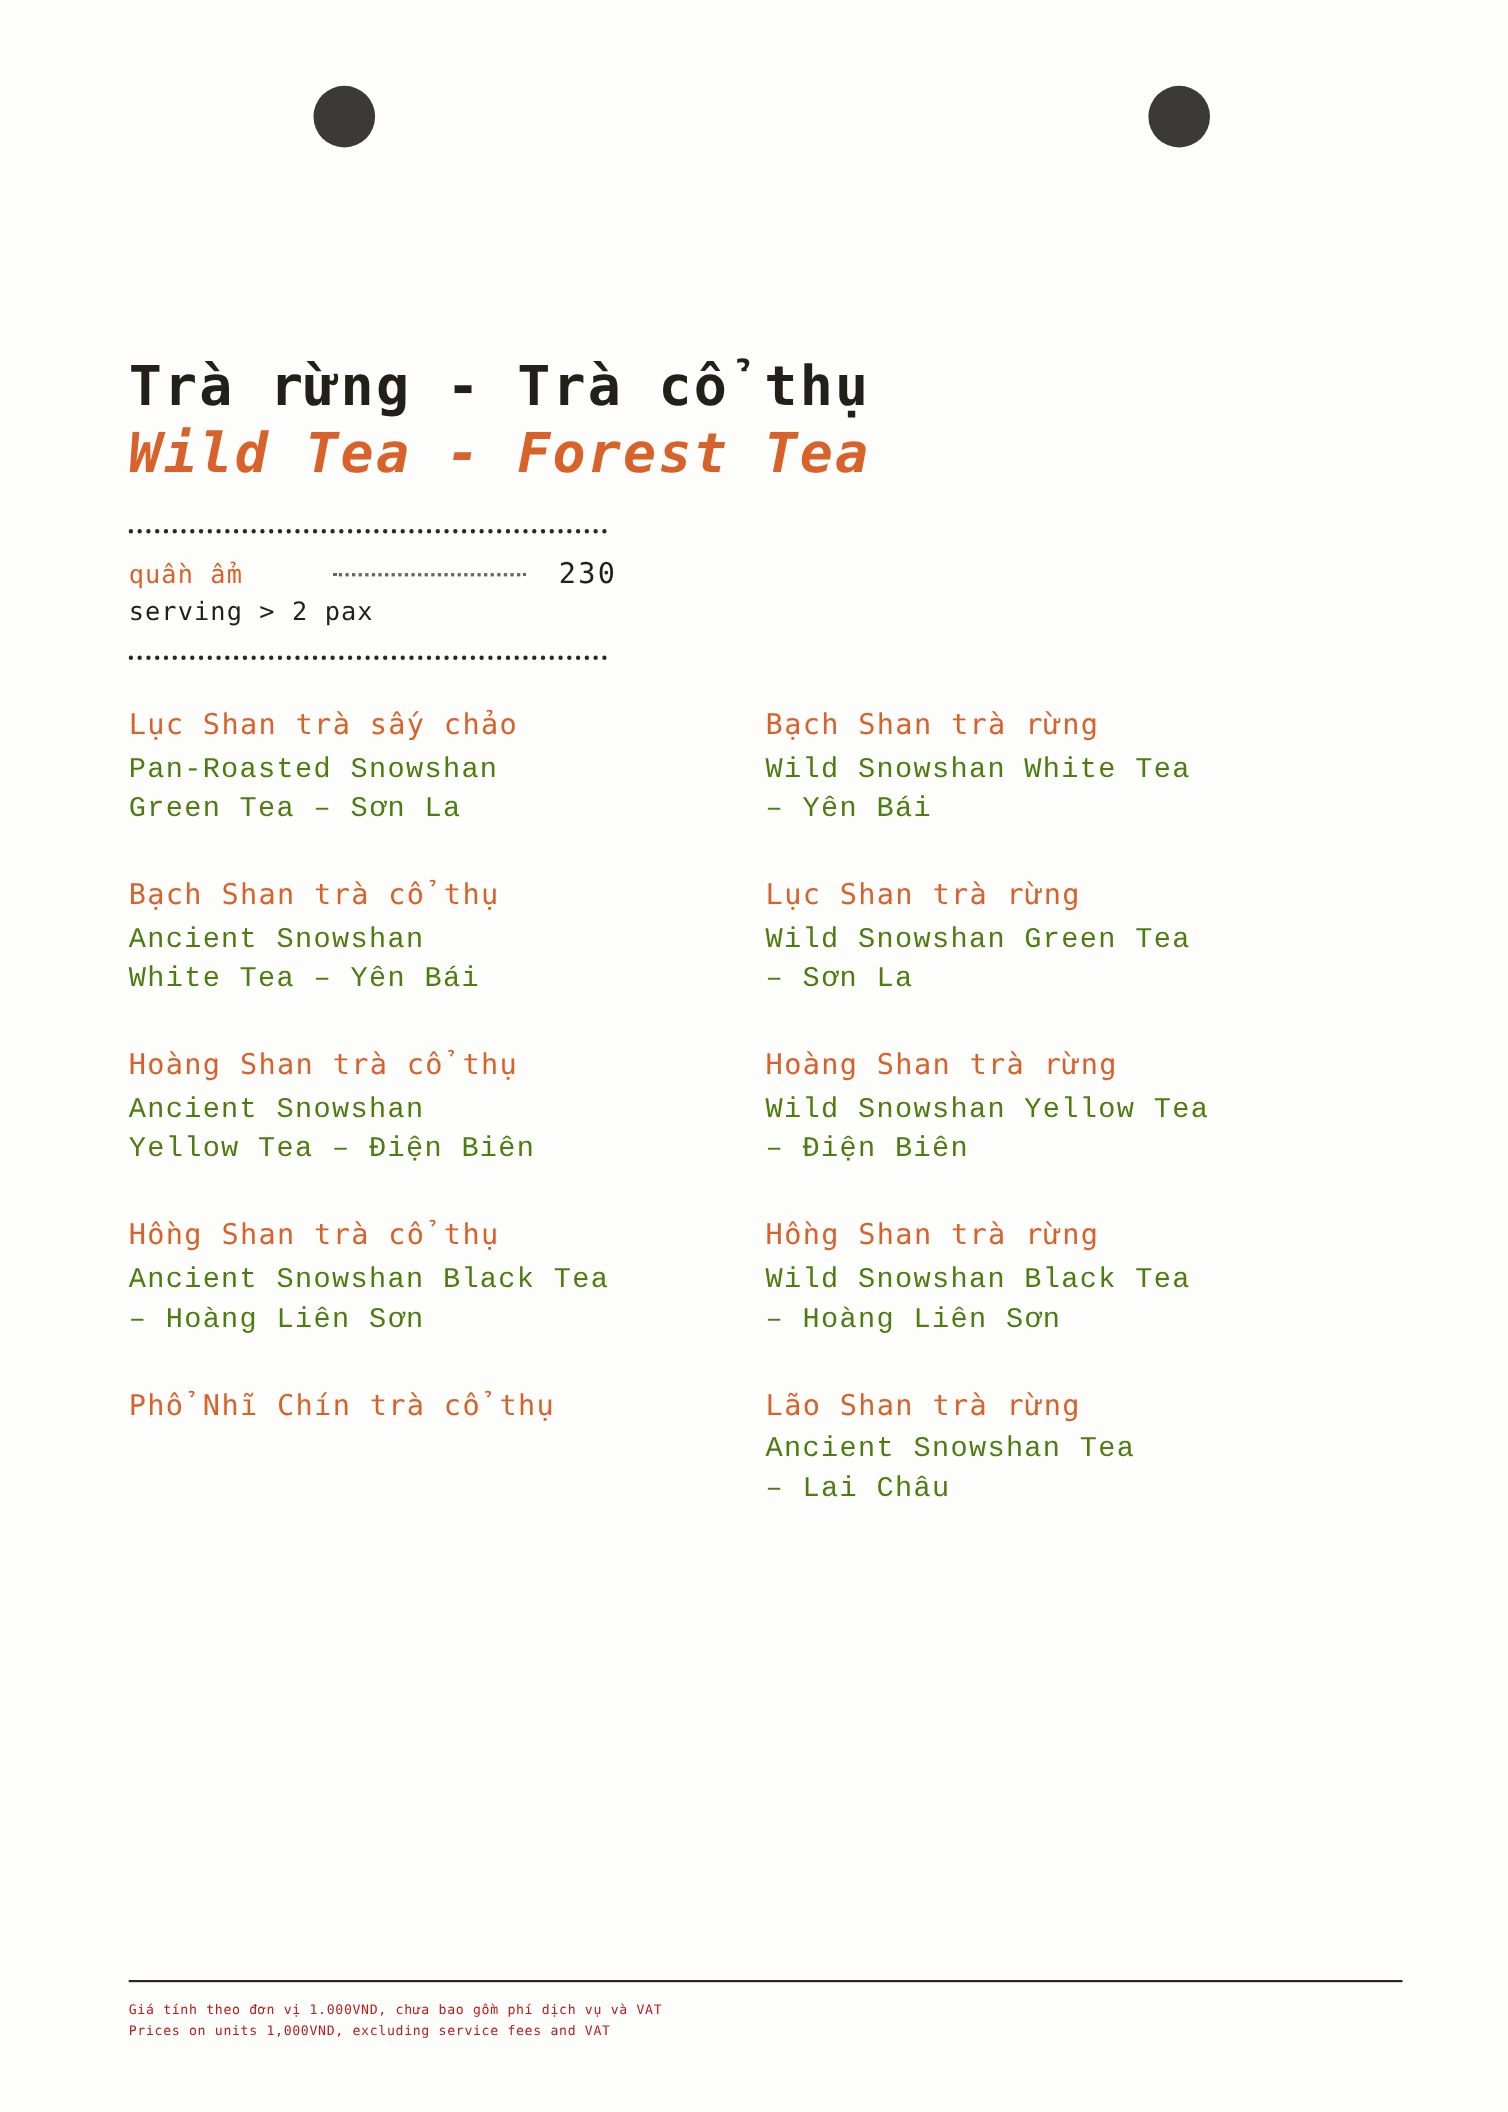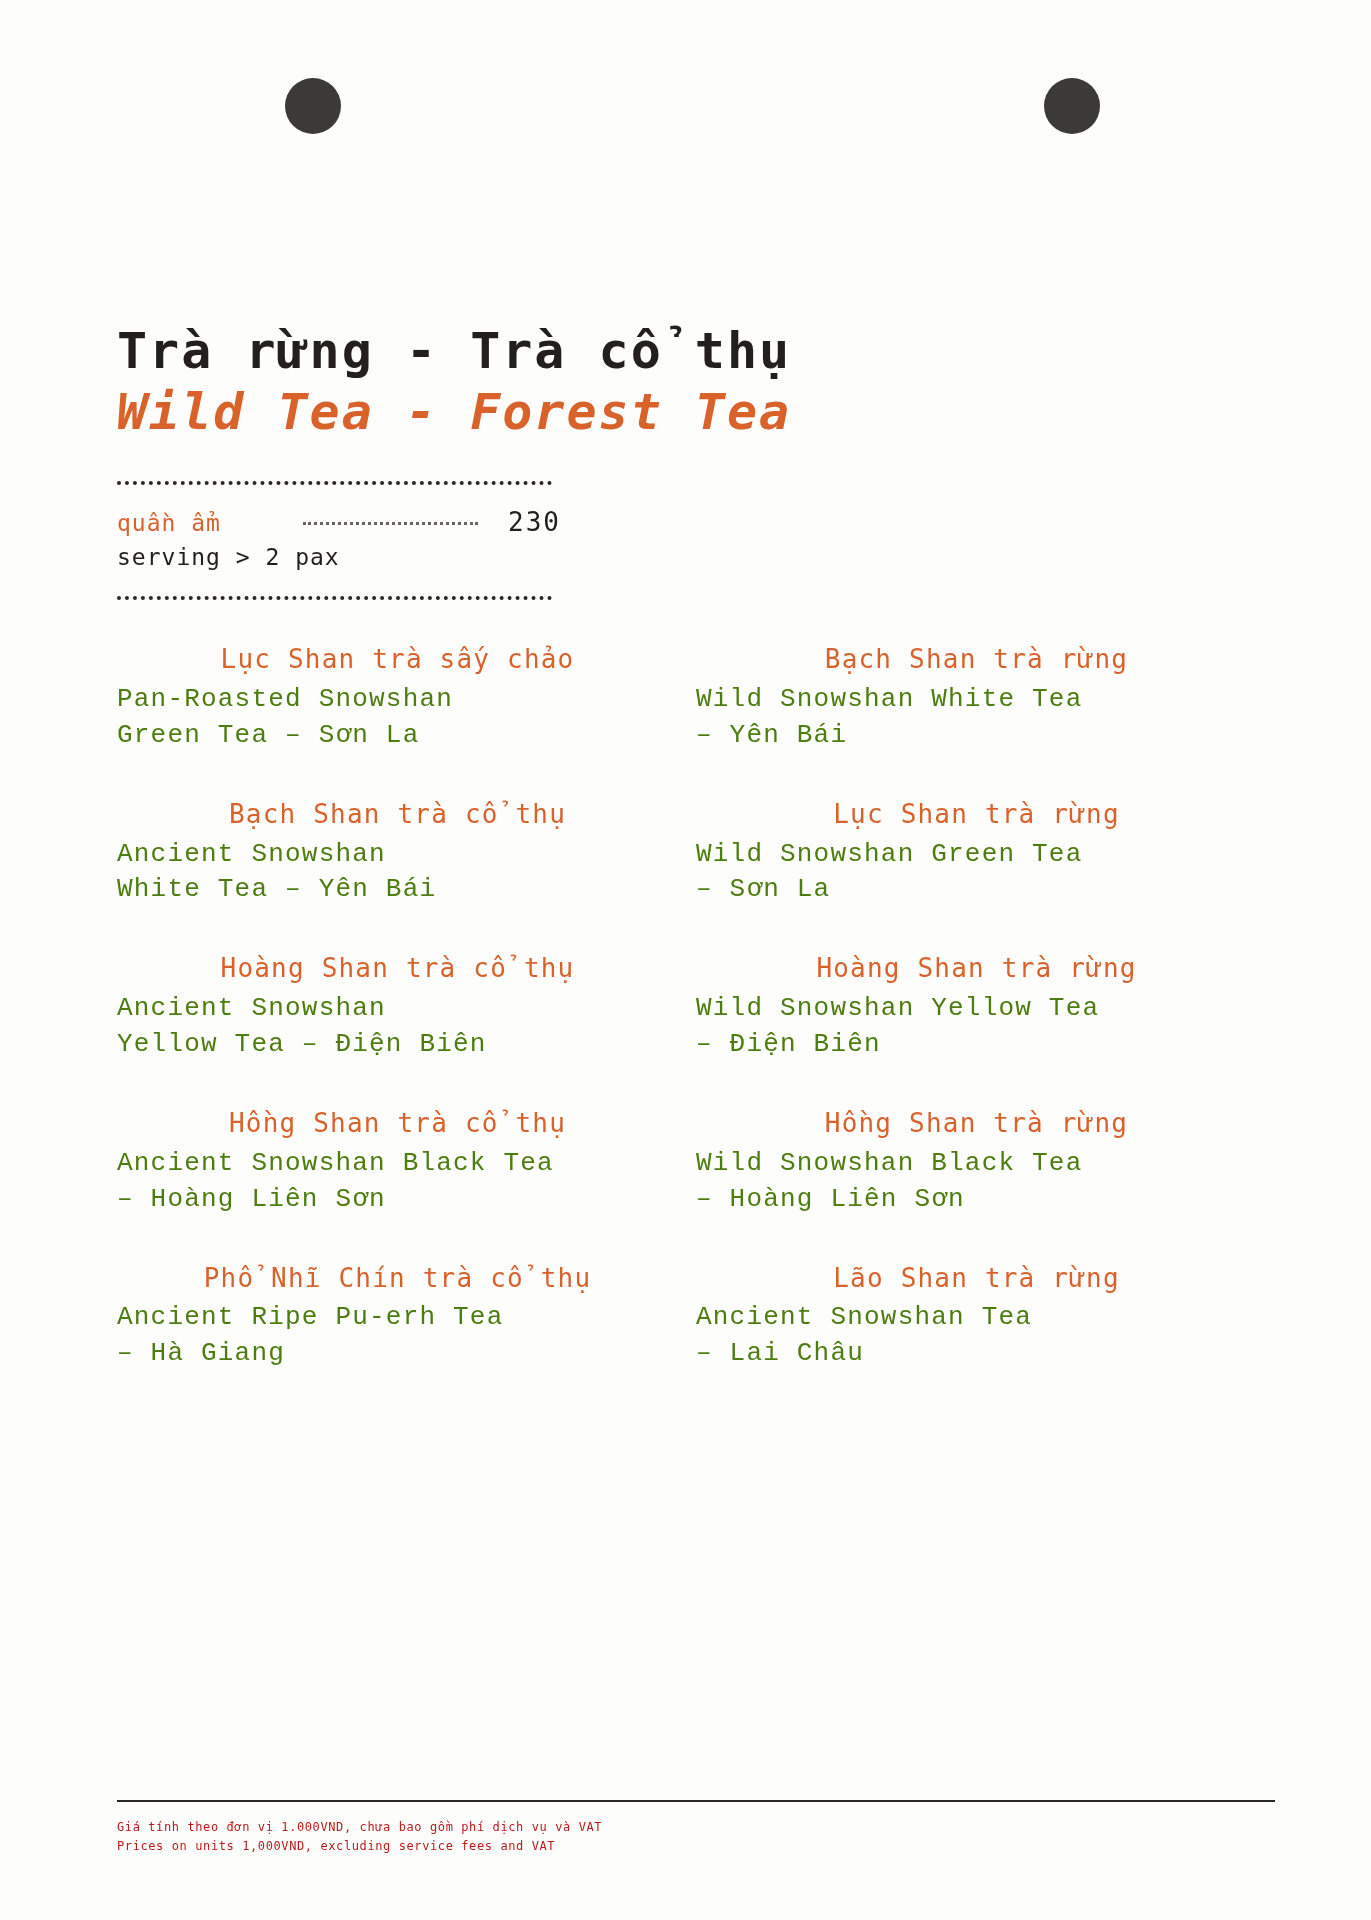--- a/index.html
+++ b/index.html
@@ -107,21 +107,20 @@
   .col.right { padding-left: 18px; }
 
   .item { margin-bottom: 43px; }
   .item:last-child { margin-bottom: 0; }
   .item-vi {
     font-size: 26px;
     color: #d9622b;
     letter-spacing: 1.2px;
     line-height: 1.38;
     margin-bottom: 4px;
-    text-align: center;
   }
   .item-en {
     font-size: 26px;
     color: #4d7c0f;
     letter-spacing: 1.2px;
     line-height: 1.38;
     white-space: pre-line;
     font-family: Liberation Mono, monospace;
   }
 
@@ -189,22 +188,20 @@
         </div>
 
         <div class="item">
           <div class="item-vi">Hồng Shan trà cổ thụ</div>
           <div class="item-en">Ancient Snowshan Black Tea
 – Hoàng Liên Sơn</div>
         </div>
 
         <div class="item">
           <div class="item-vi">Phổ Nhĩ Chín trà cổ thụ</div>
-          <div class="item-en">Ancient Ripe Pu-erh Tea
-– Hà Giang</div>
         </div>
 
       </div>
 
       <div class="col right">
 
         <div class="item">
           <div class="item-vi">Bạch Shan trà rừng</div>
           <div class="item-en">Wild Snowshan White Tea
 – Yên Bái</div>

